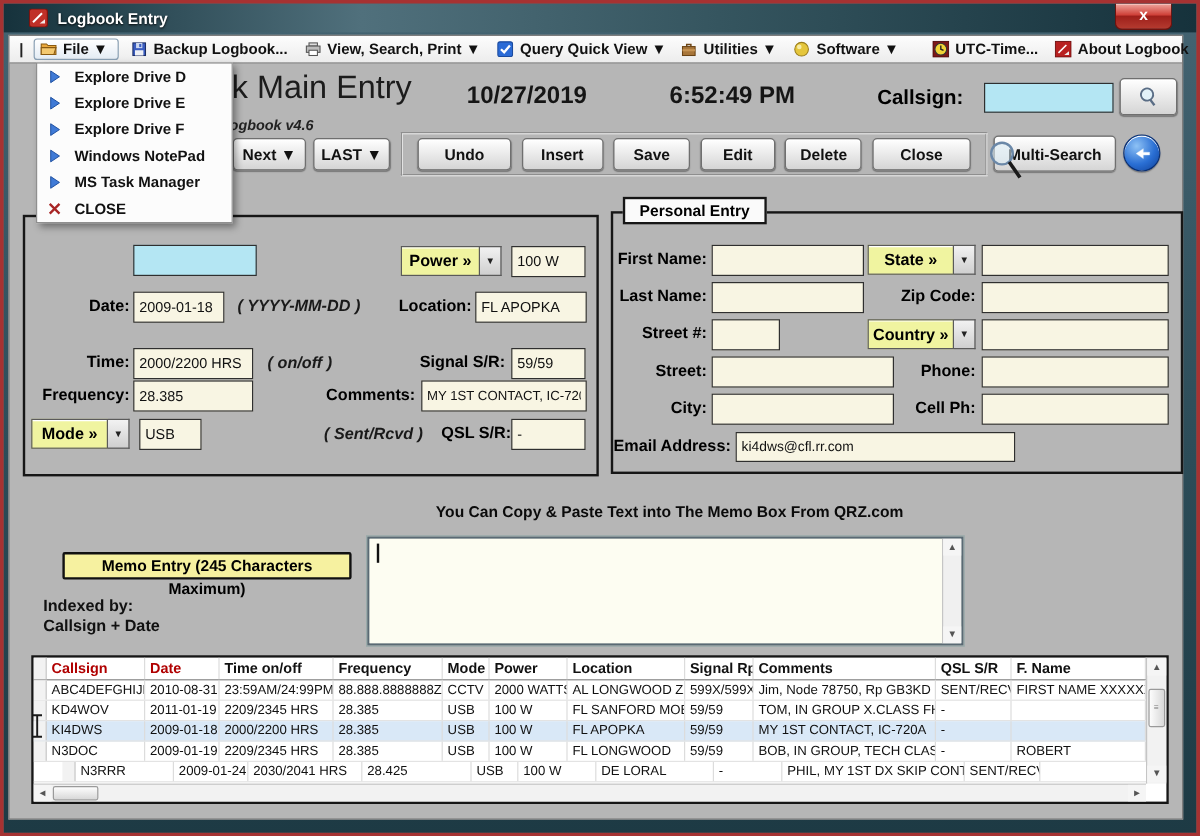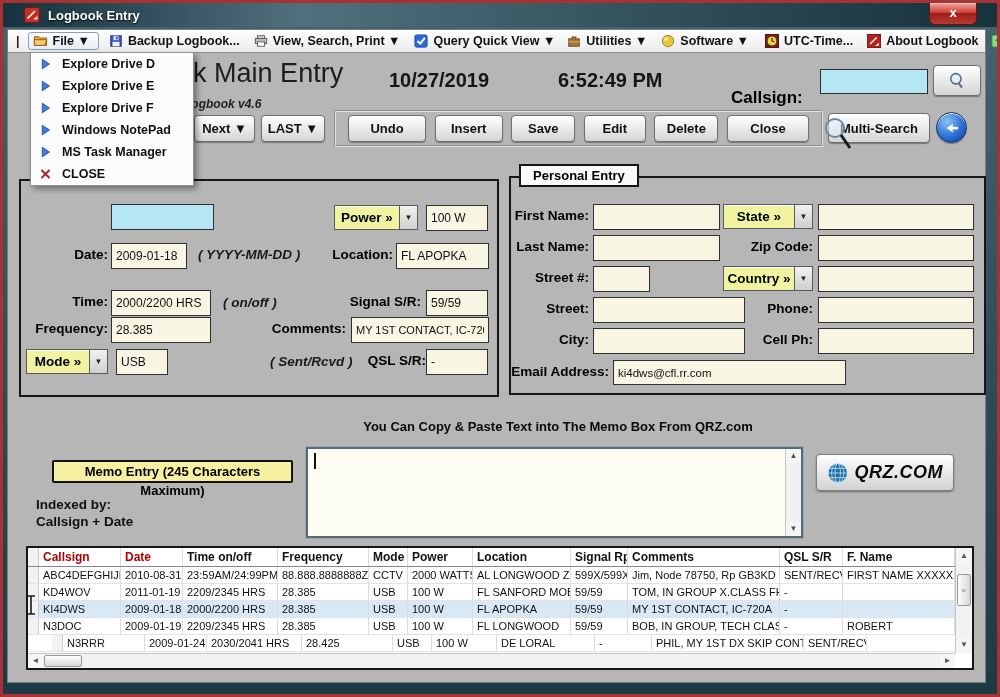--- a/index.html
+++ b/index.html
@@ -187,21 +187,21 @@
         </div>
         <div class="menu-item" style="margin-left: 14px;">
           <span style="display: inline-flex;">
             <svg width="14" height="14" viewBox="0 0 16 16">
               <circle cx="8" cy="8" r="6.5" fill="#e5c63c" stroke="#9a7d1a"></circle>
               <circle cx="5.8" cy="5.8" r="2.2" fill="#f7eca6"></circle>
             </svg>
           </span>
           <span>Software ▼</span>
         </div>
-        <div class="menu-item" style="margin-left: 16px;">
+        <div class="menu-item" style="margin-left: 28px;">
           <span style="display: inline-flex;">
             <svg width="14" height="14" viewBox="0 0 16 16">
               <rect x="0.5" y="0.5" width="15" height="15" fill="#7e1818" stroke="#4d0d0d"></rect>
               <circle cx="8" cy="8" r="5.6" fill="#f2d438" stroke="#333"></circle>
               <path d="M8 4.5 V8 L10.6 9.2" stroke="#222" stroke-width="1.3" fill="none"></path>
             </svg>
           </span>
           <span>UTC-Time...</span>
         </div>
         <div class="menu-item" style="margin-left: 14px;">
@@ -223,21 +223,21 @@
           </span>
         </div>
       </div>
 
     <div id="main">
 
       <div class="big-title" style="left:95px; top:5px;">Logbook Main Entry</div>
       <div class="version" style="left:176px; top:44px;">Logbook v4.6</div>
       <div class="hdr-datetime" style="left:381px; top:16px;">10/27/2019</div>
       <div class="hdr-datetime" style="left:550px; top:16px;">6:52:49 PM</div>
-      <div class="callsign-lbl" style="left:723px; top:35px;">Callsign:</div>
+      <div class="callsign-lbl" style="left:723px; top:19px;">Callsign:</div>
       <input class="field cyan" style="left: 812px; top: 16px; width: 108px; height: 25px;" value="">
       <div class="btn" style="left:925px; top:12px; width:48px; height:31px;">
         <svg width="20" height="20" viewBox="0 0 18 18">
           <circle cx="8" cy="7" r="4.6" fill="#e2f1f8" stroke="#5a6d85" stroke-width="1.4" transform="rotate(-15 8 7)"></circle>
           <line x1="10.5" y1="11" x2="13.5" y2="15" stroke="#5a6d85" stroke-width="1.8"></line>
         </svg>
       </div>
 
       <div class="btn" style="left:186px; top:62px; width:61px; height:27px;">Next ▼</div>
       <div class="btn" style="left:253px; top:62px; width:64px; height:27px;">LAST ▼</div>
@@ -326,34 +326,20 @@
 
       <div class="memo-box" style="left:298px; top:394px; width:497px; height:91px;">
         <textarea value="" style=""></textarea>
         <div class="memo-scroll">
           <div class="scroll-arrow" style="top:0;">▲</div>
           <div class="scroll-arrow" style="bottom:0;">▼</div>
         </div>
       </div>
       <div class="caret" style="left:306px; top:400px; height:16px;"></div>
 
-      <div class="qrz-btn" style="left:808px; top:401px; width:138px; height:37px;">
-        <svg width="28" height="28" viewBox="0 0 28 28">
-          <circle cx="14" cy="14" r="12.5" fill="#1c6fa8"></circle>
-          <g stroke="#cfeaf6" stroke-width="1" fill="none">
-            <ellipse cx="14" cy="14" rx="12.5" ry="12.5"></ellipse>
-            <ellipse cx="14" cy="14" rx="8" ry="12.5"></ellipse>
-            <ellipse cx="14" cy="14" rx="3.5" ry="12.5"></ellipse>
-            <line x1="1.5" y1="14" x2="26.5" y2="14"></line>
-            <line x1="3" y1="8" x2="25" y2="8"></line>
-            <line x1="3" y1="20" x2="25" y2="20"></line>
-          </g>
-        </svg>
-        <span class="qrz-text">QRZ.COM</span>
-      </div>
 
       <div class="logtable" id="logtable" style="left:18px; top:493px; width:948px; height:124px;">
           <div class="trow thead" style="height: 19px;">
             <div class="tcell selcol" style="width: 11px; padding: 0px;"></div>
             <div class="tcell hred" style="width: 82px;">Callsign</div>
             <div class="tcell hred" style="width: 62px;">Date</div>
             <div class="tcell" style="width: 95px;">Time on/off</div>
             <div class="tcell" style="width: 91px;">Frequency</div>
             <div class="tcell" style="width: 39px;">Mode</div>
             <div class="tcell" style="width: 65px;">Power</div>

